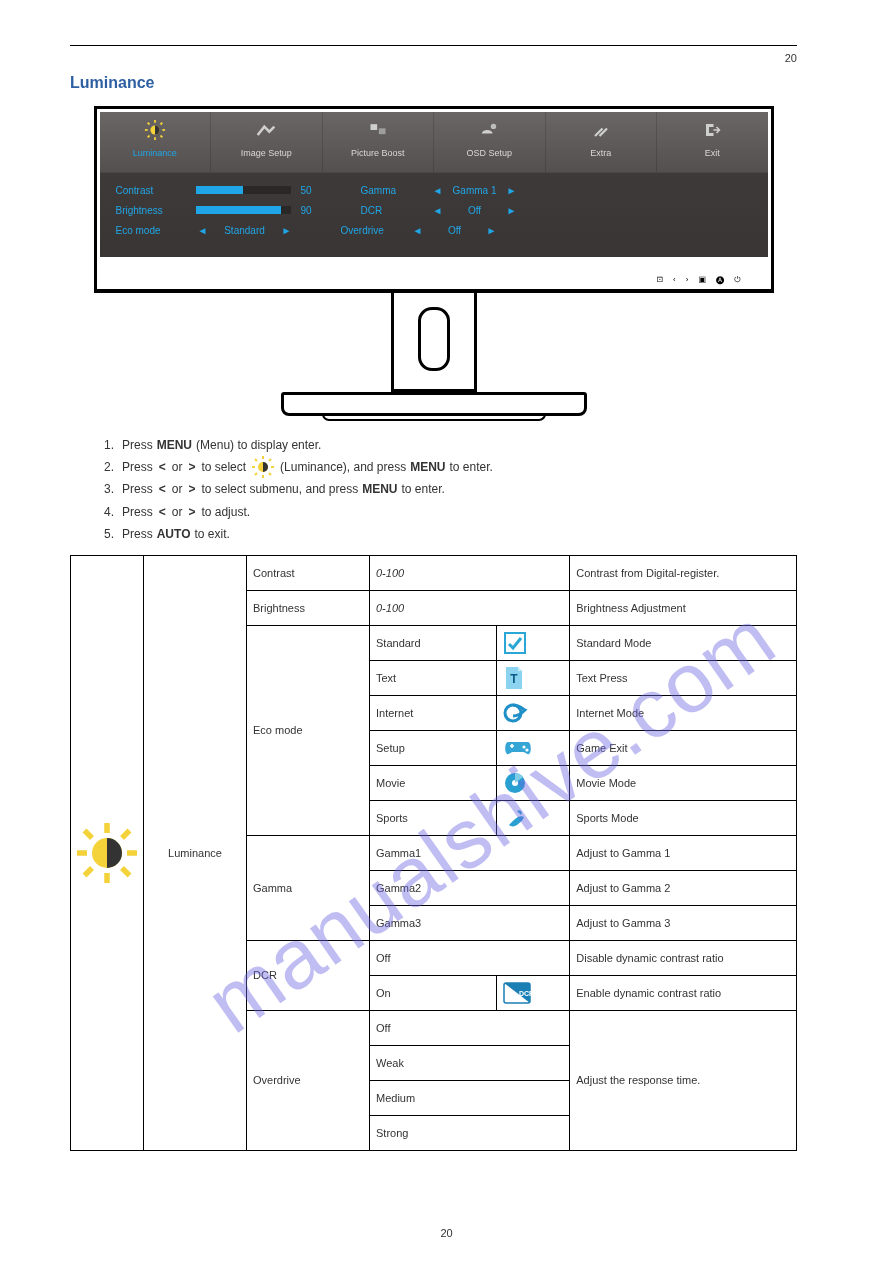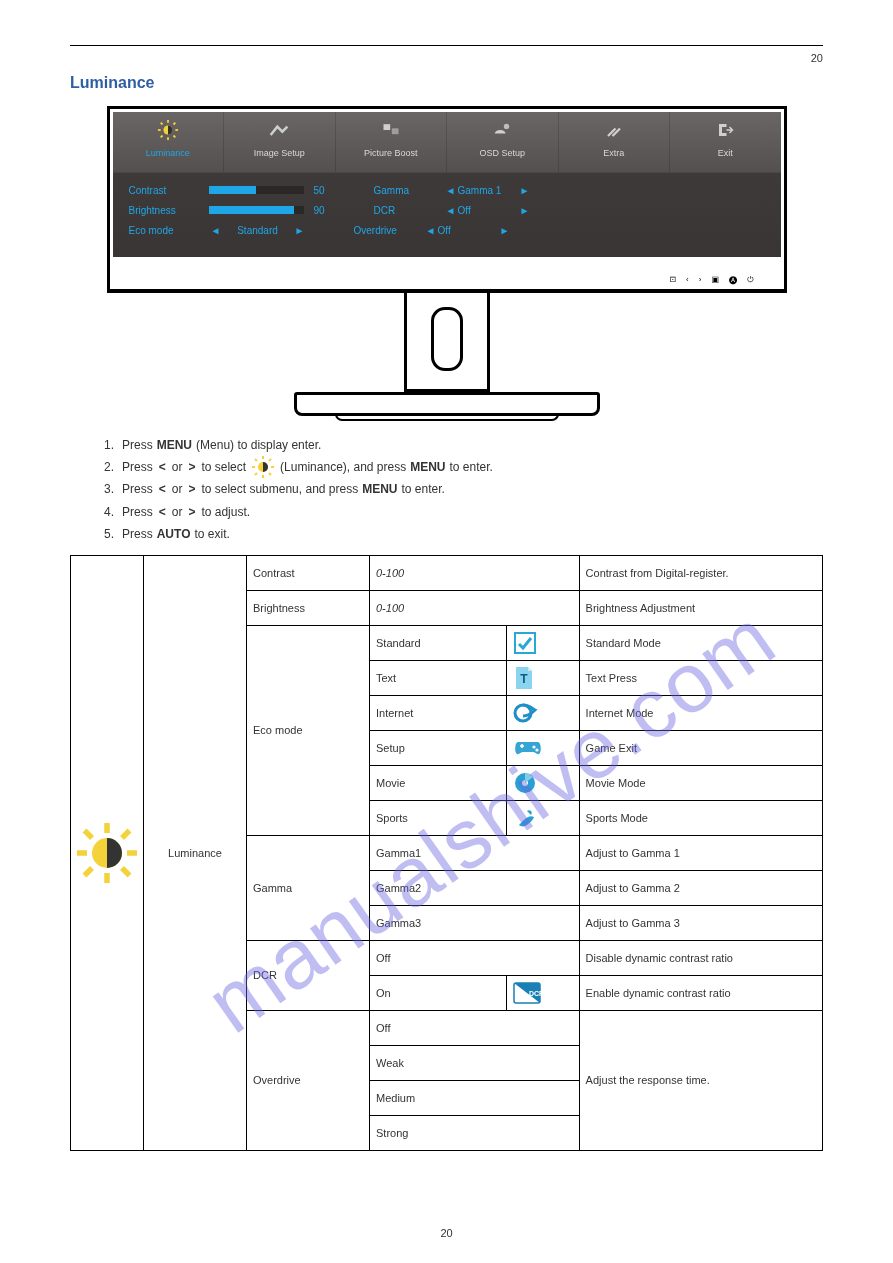--- a/index.html
+++ b/index.html
@@ -9,21 +9,21 @@
     font-size: 12px;
     color: #333;
     background: #fff;
     width: 893px;
     position: relative;
   }
   .page {
     width: 893px;
     height: 1263px;
     position: relative;
-    padding: 45px 70px 0 70px;
+    padding: 45px 96px 0 70px;
     box-sizing: border-box;
   }
   .top-rule {
     border-top: 1px solid #000;
     margin-bottom: 6px;
   }
   .page-number-top {
     text-align: right;
     font-size: 11px;
     color: #333;
@@ -91,21 +91,21 @@
   }
   .osd-label { width: 80px; }
   .osd-bar {
     width: 95px; height: 8px; background: #2a2727;
     position: relative; margin-right: 10px;
   }
   .osd-bar > div { position:absolute; left:0; top:0; bottom:0; background:#1fa6e6; }
   .osd-num { width: 30px; }
   .osd-mid-label { width: 70px; margin-left: 30px; }
   .osd-arrow { color:#1fa6e6; width:14px; text-align:center; }
-  .osd-val { width:60px; }
+  .osd-val { width:60px; text-align:center; }
   .monitor-buttons {
     position: absolute;
     right: 30px; bottom: 4px;
     display: flex; gap: 10px;
     font-size: 8px; color:#000;
   }
   .monitor-neck {
     width: 80px; height: 96px;
     border: 3px solid #000;
     border-top: none;

